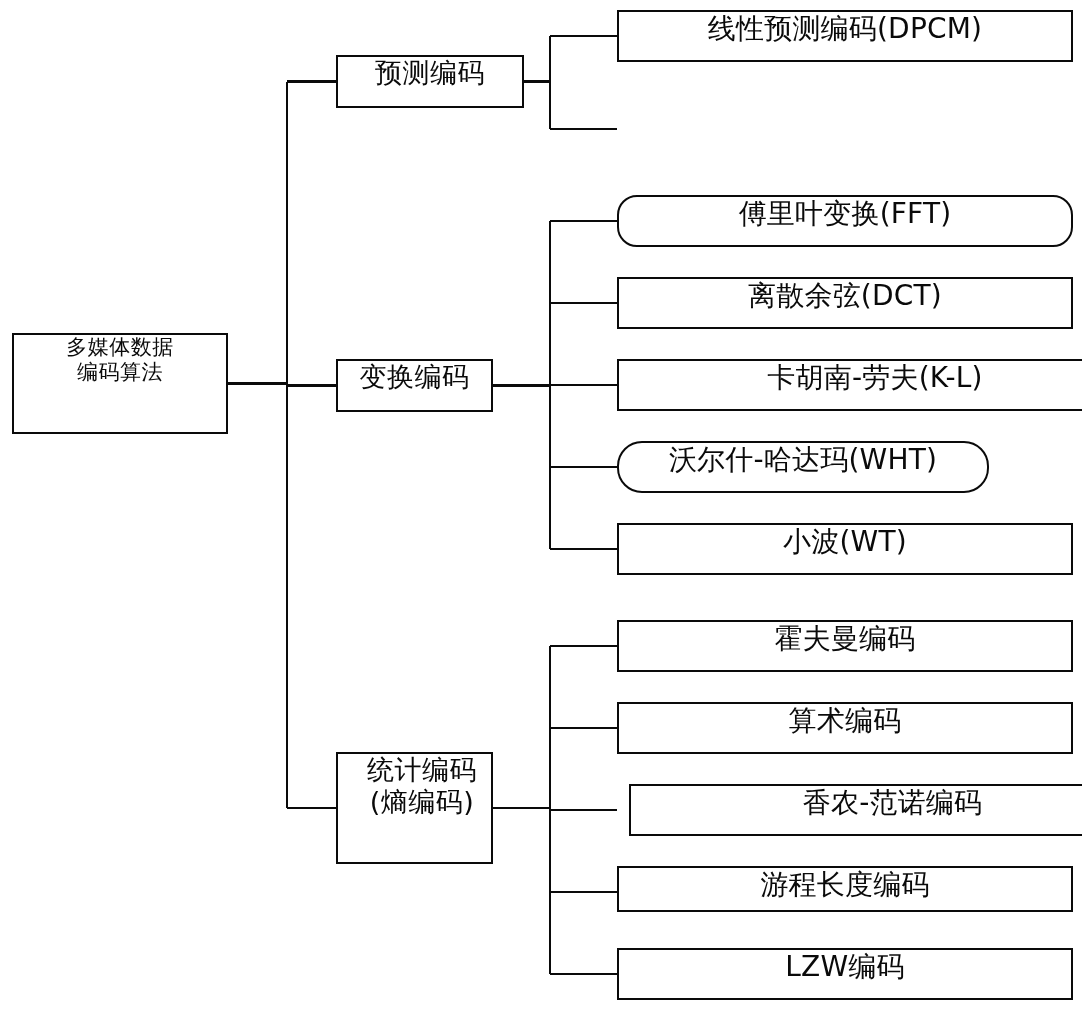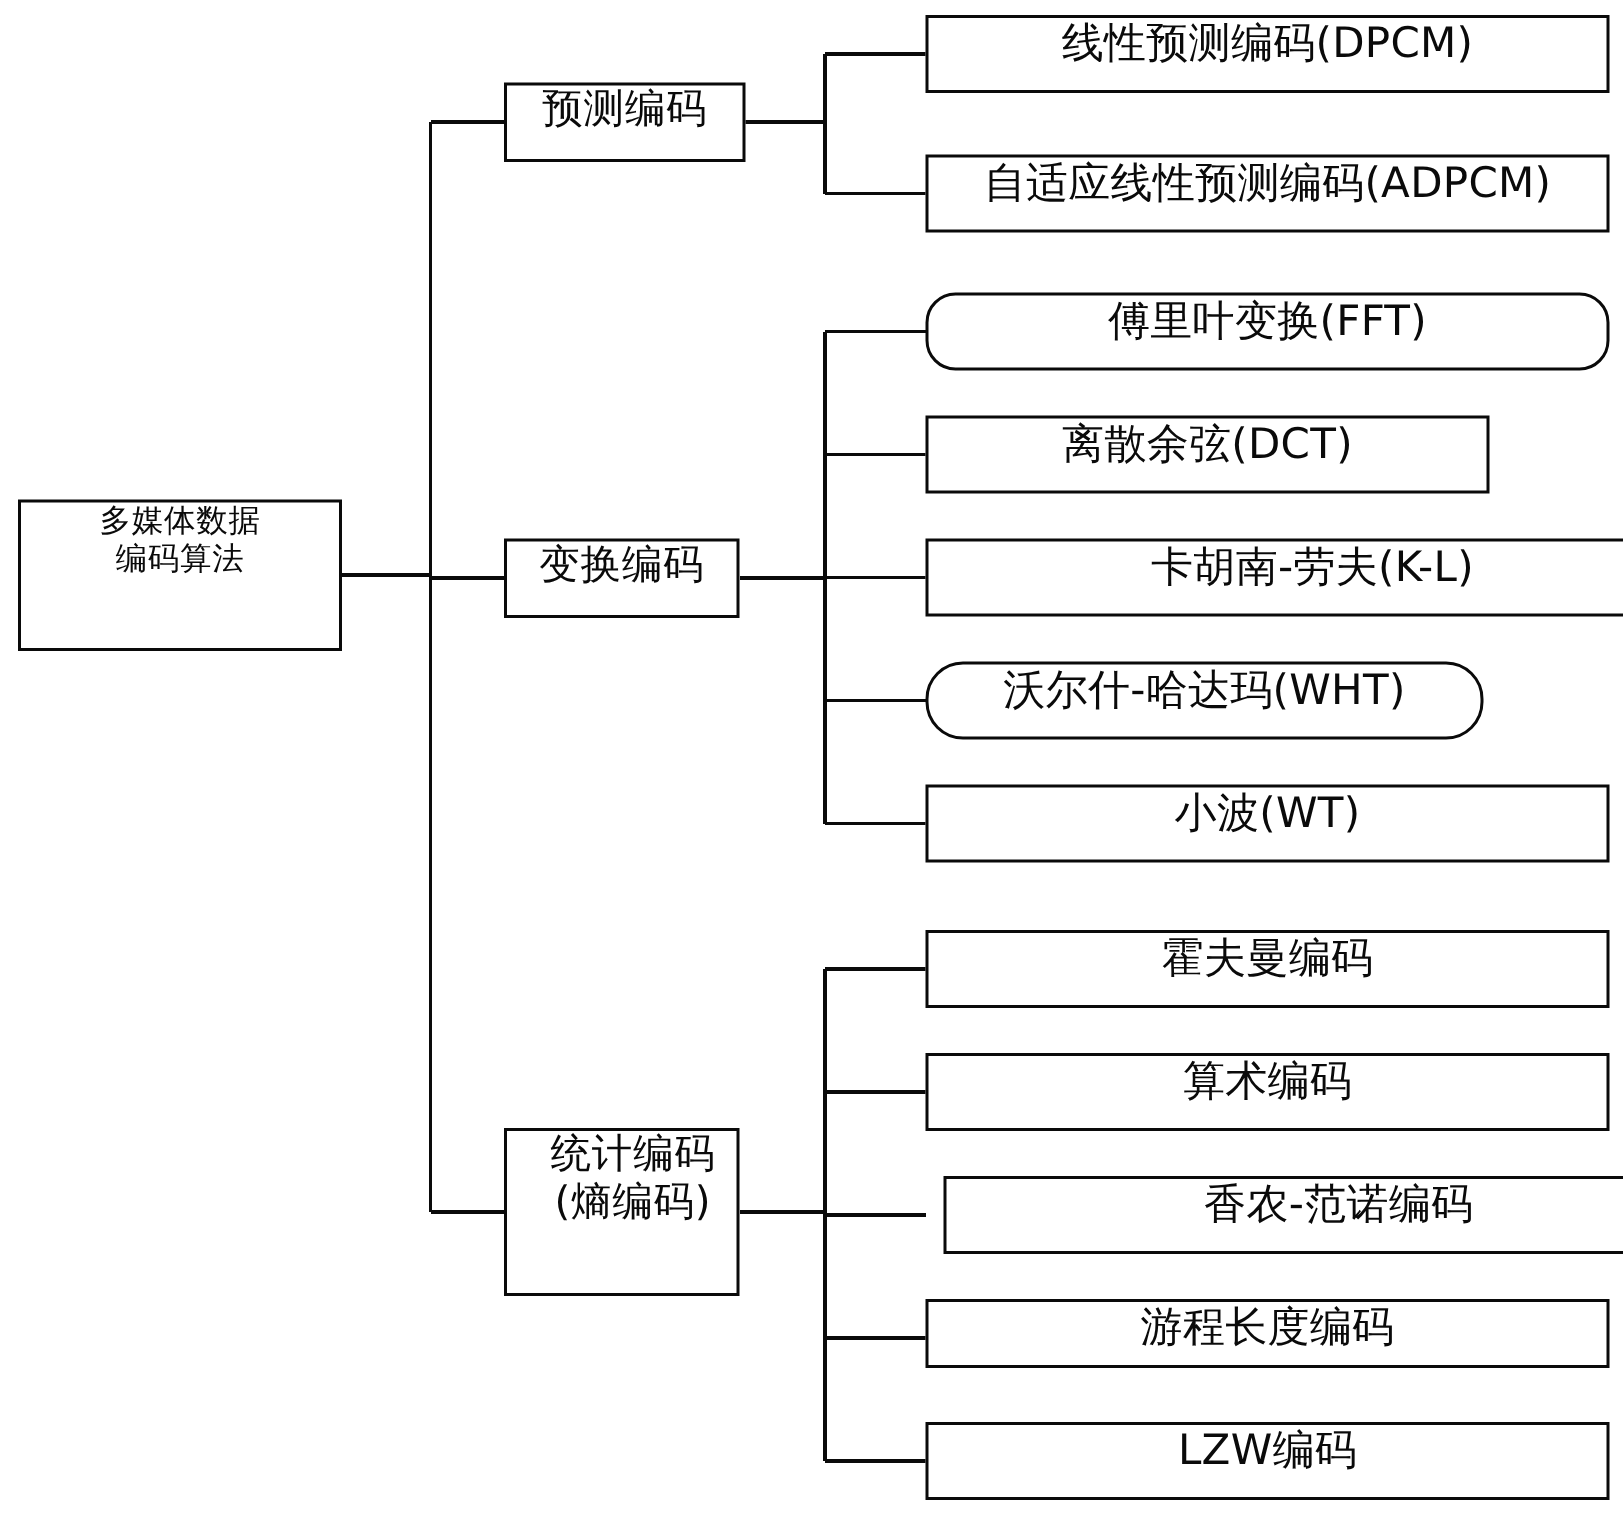--- a/index.html
+++ b/index.html
@@ -83,44 +83,41 @@
       <line x1="550" y1="810" x2="617" y2="810" stroke="#0a0a0a" stroke-width="2.4" shape-rendering="crispEdges"></line>
       <line x1="550" y1="892" x2="617" y2="892" stroke="#0a0a0a" stroke-width="2.4" shape-rendering="crispEdges"></line>
       <line x1="550" y1="974" x2="617" y2="974" stroke="#0a0a0a" stroke-width="2.4" shape-rendering="crispEdges"></line>
     </svg>
 
   <div class="node root" style="left:12px; top:333px; width:216px; height:101px;">
     <span class="node-label">多媒体数据
 编码算法</span>
   </div>
 
-  <div class="node branch" style="left:336px; top:55px; width:161px; height:53px;">
+  <div class="node branch" style="left:336px; top:55px; width:188px; height:53px;">
     <span class="node-label">预测编码</span>
   </div>
 
   <div class="node branch" style="left:336px; top:359px; width:157px; height:53px;">
     <span class="node-label">变换编码</span>
   </div>
 
   <div class="node branch" style="left:336px; top:752px; width:157px; height:112px;padding-left:15px;">
     <span class="node-label">统计编码
 (熵编码)</span>
   </div>
 
   <div class="node leaf" style="left:617px; top:10px; width:456px; height:52px;">
     <span class="node-label">线性预测编码(DPCM)</span>
   </div>
-  <div class="node leaf" style="left:617px; top:103px; width:456px; height:52px;">
-    <span class="node-label">自适应线性预测编码(ADPCM)</span>
-  </div>
 
   <div class="node leaf" style="left:617px; top:195px; width:456px; height:52px;border-radius:20px;">
     <span class="node-label">傅里叶变换(FFT)</span>
   </div>
-  <div class="node leaf" style="left:617px; top:277px; width:376px; height:52px;">
+  <div class="node leaf" style="left:617px; top:277px; width:456px; height:52px;">
     <span class="node-label">离散余弦(DCT)</span>
   </div>
   <div class="node leaf" style="left:617px; top:359px; width:516px; height:52px;">
     <span class="node-label">卡胡南-劳夫(K-L)</span>
   </div>
   <div class="node leaf" style="left:617px; top:441px; width:372px; height:52px;border-radius:25px;">
     <span class="node-label">沃尔什-哈达玛(WHT)</span>
   </div>
   <div class="node leaf" style="left:617px; top:523px; width:456px; height:52px;">
     <span class="node-label">小波(WT)</span>

